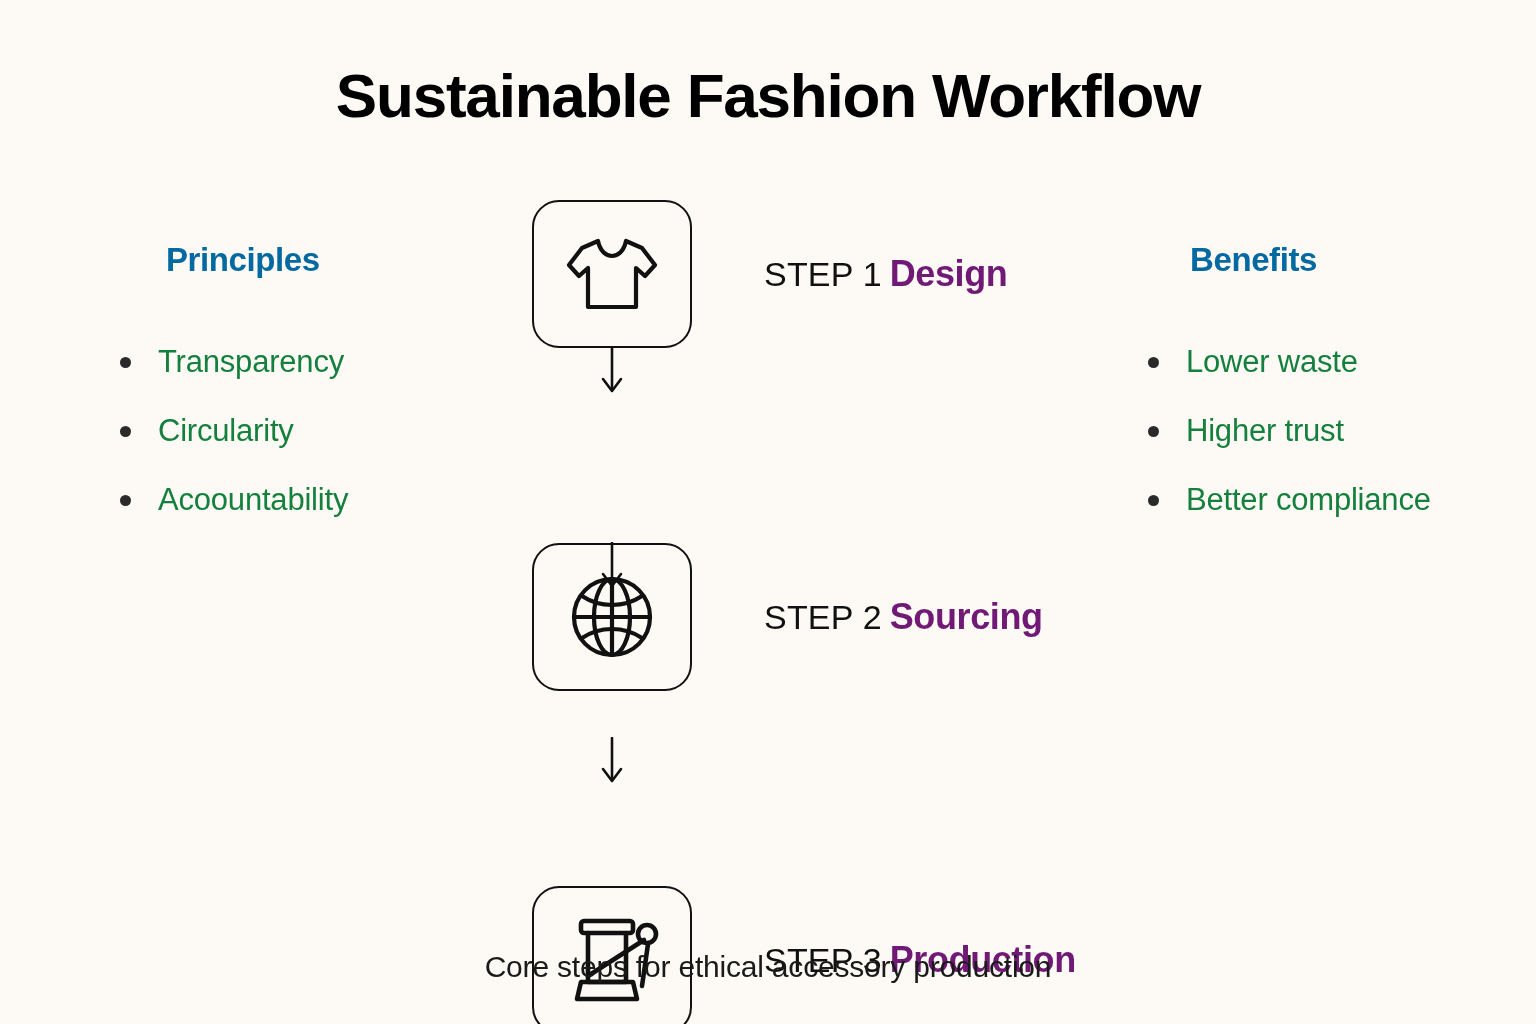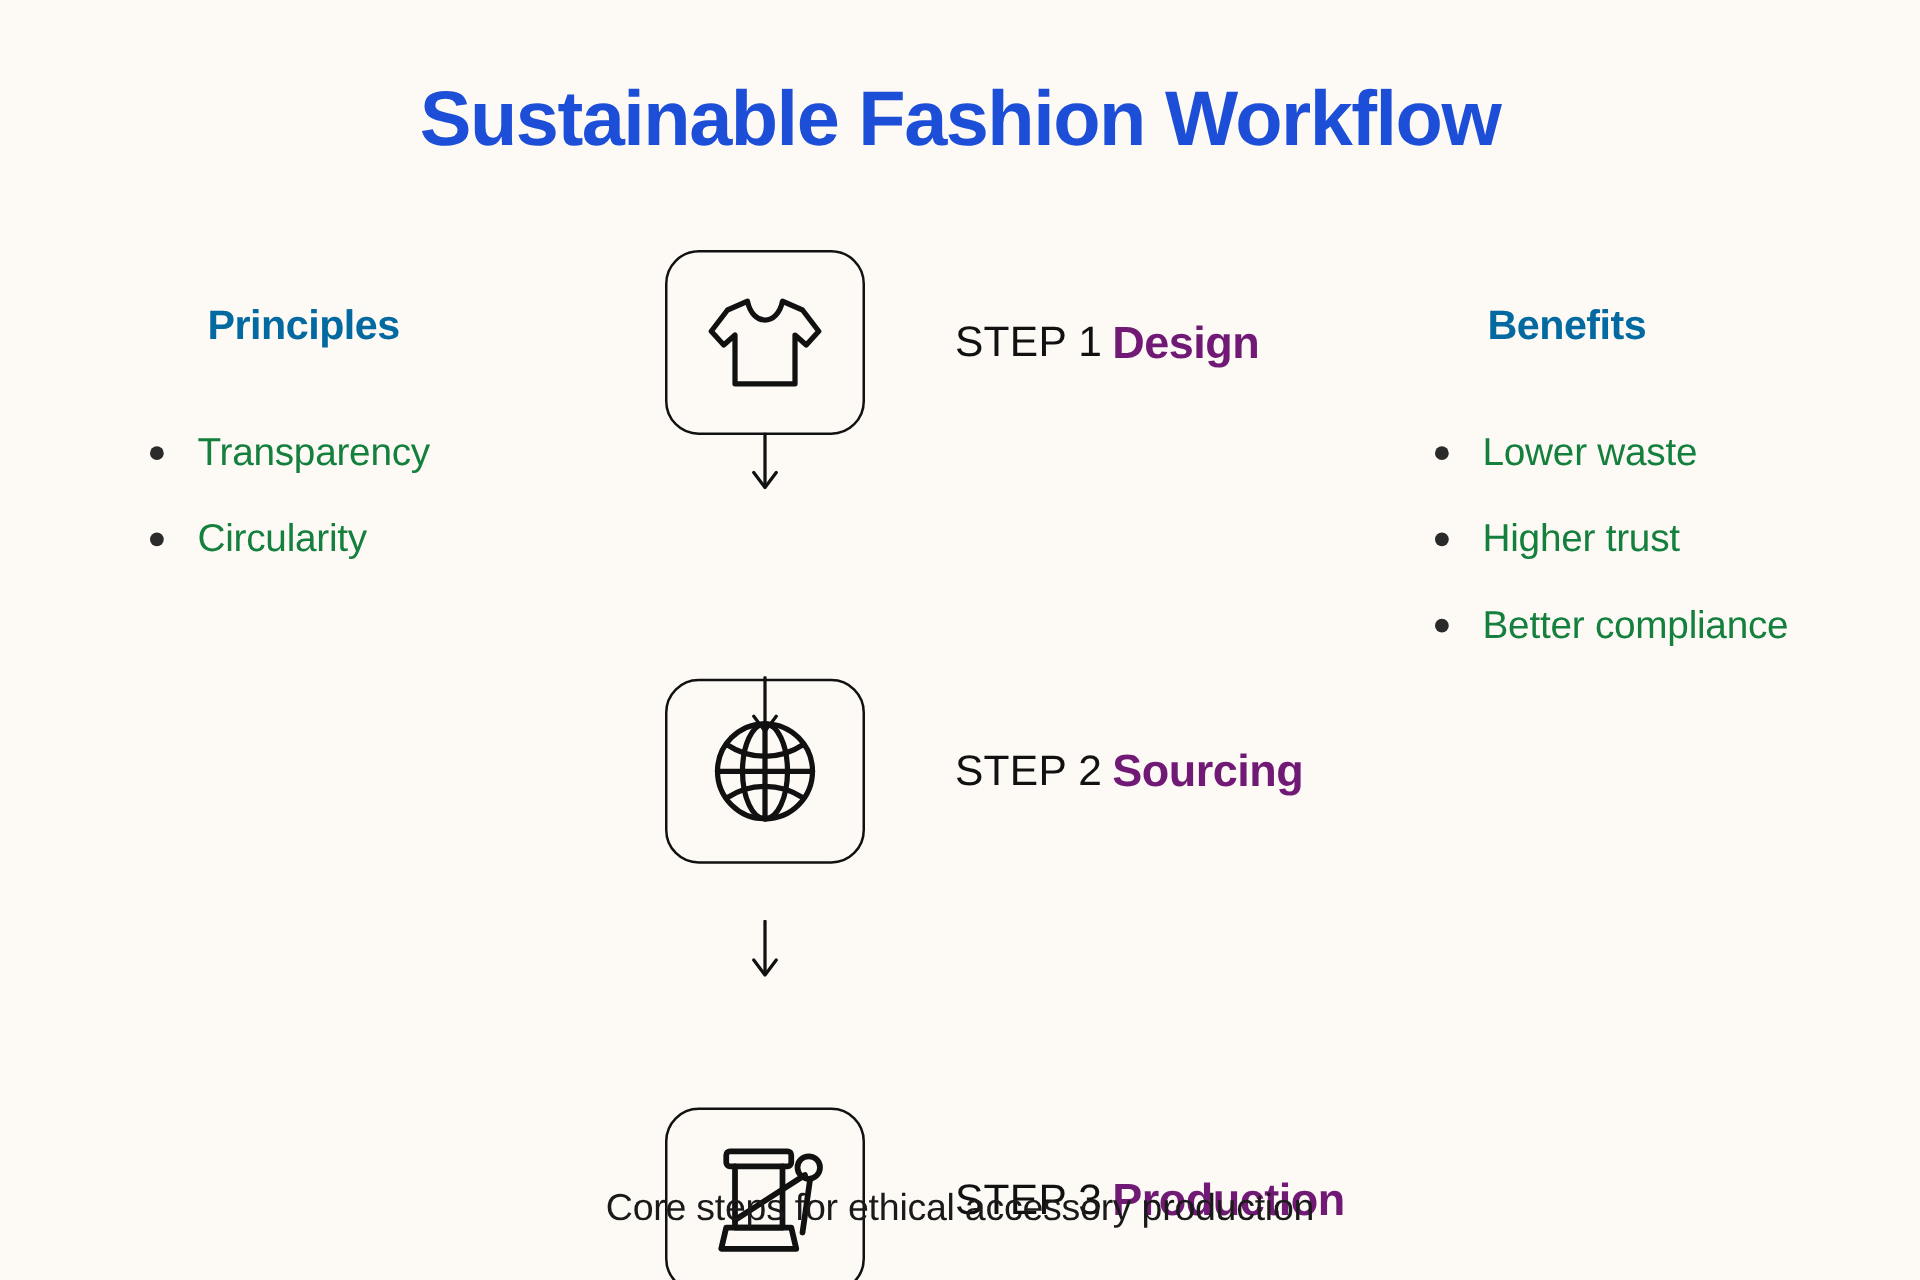--- a/index.html
+++ b/index.html
@@ -26,21 +26,21 @@
   
   .page-title {
     position: absolute;
     left: 0;
     top: 62px;
     width: 1536px;
     text-align: center;
     font-size: 62px;
     font-weight: 700;
     letter-spacing: -1.2px;
-    color: #1d4ed8;
+    color: #000000;
     line-height: 1.1;
     white-space: nowrap;
   }
 
   
   .side-col {
     position: absolute;
     top: 240px;
   }
   .side-col.left  { left: 120px;  width: 400px; }
@@ -170,20 +170,24 @@
   <div class="side-col left">
     <div class="col-heading">Principles</div>
     <ul class="bullet-list">
       <li class="bullet-item">
         <span class="bullet-dot"></span>
         <span>Transparency</span>
       </li>
       <li class="bullet-item">
         <span class="bullet-dot"></span>
         <span>Circularity</span>
+      </li>
+      <li class="bullet-item">
+        <span class="bullet-dot"></span>
+        <span>Acoountability</span>
       </li>
     </ul>
   </div>
 
   <div class="side-col right">
     <div class="col-heading">Benefits</div>
     <ul class="bullet-list">
       <li class="bullet-item">
         <span class="bullet-dot"></span>
         <span>Lower waste</span>

